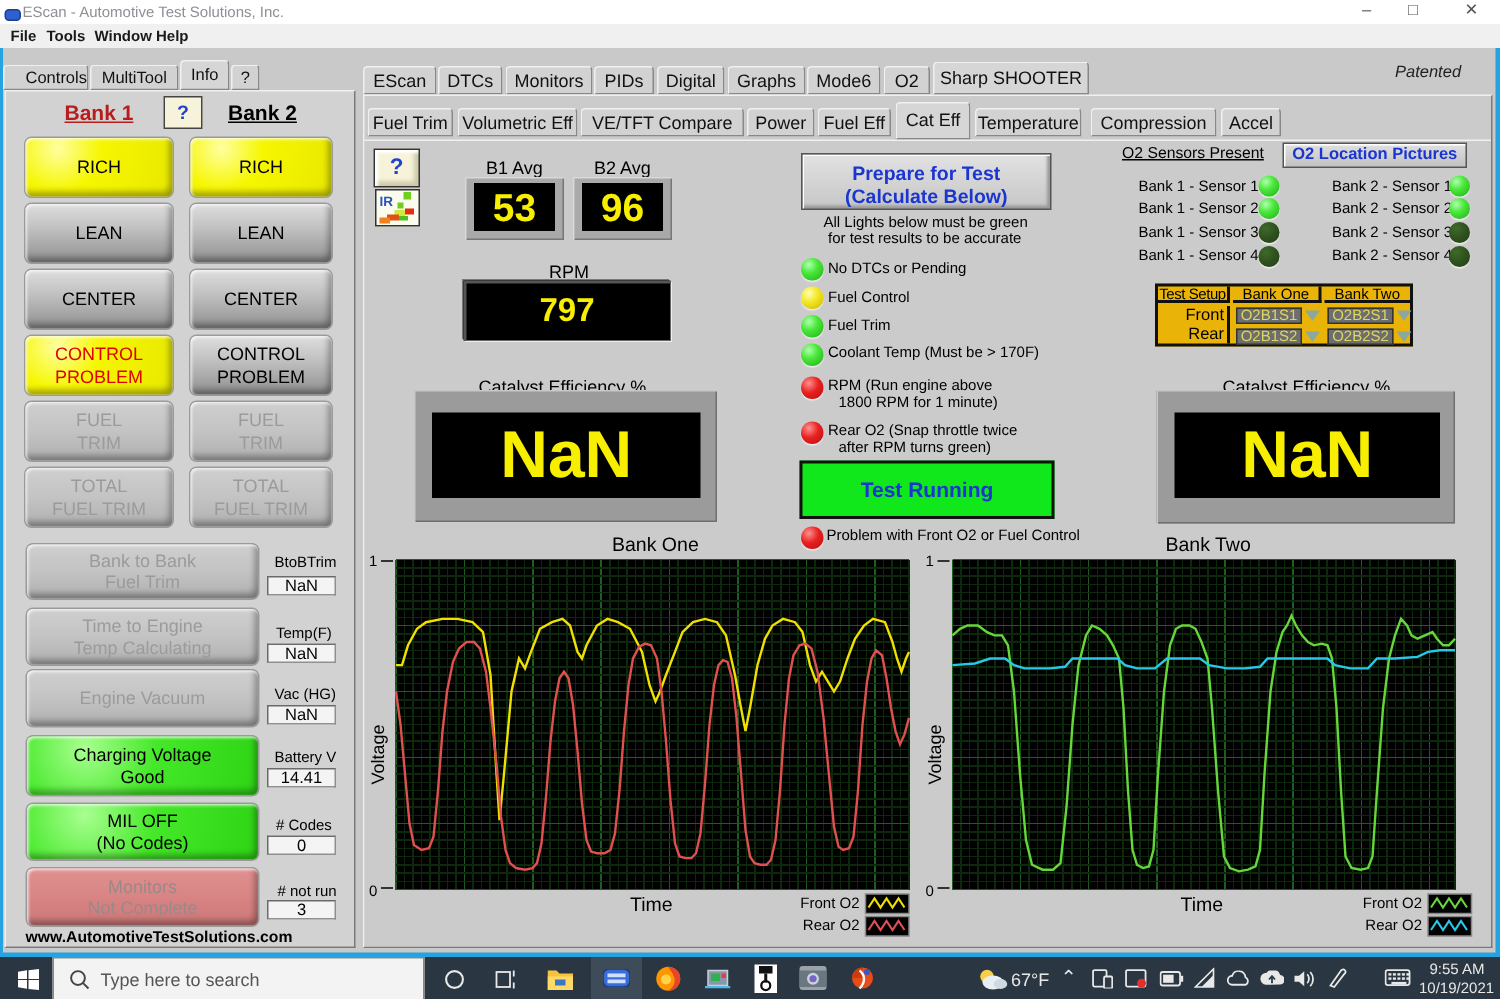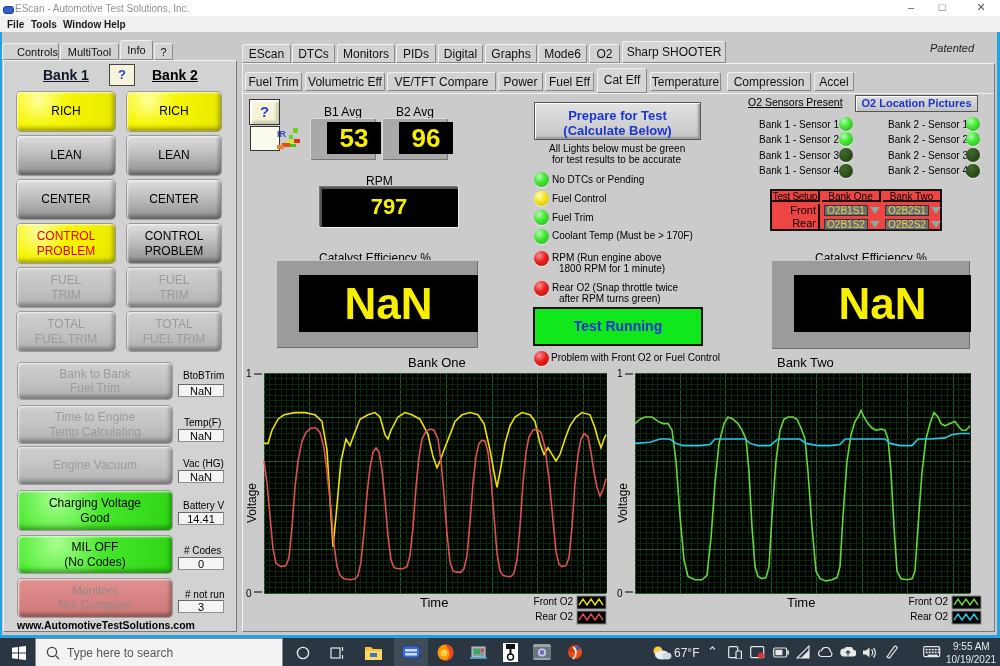--- a/index.html
+++ b/index.html
@@ -32,21 +32,21 @@
   box-shadow: inset 1px 1px 2px rgba(255,255,255,.8), inset -2px -3px 4px rgba(0,0,0,.35), 0 0 0 1px #9a9a9a;
   font-size:12px; display:flex; align-items:center; justify-content:center; line-height:1.2;}
 .yellow { background: radial-gradient(circle at 22% 18%, #ffffa0 0%, #f6f600 35%, #e8e800 100%); }
 .grayb  { background: linear-gradient(180deg,#dedede 0%,#bebebe 45%,#8f8f8f 100%); }
 .disb   { background: linear-gradient(180deg,#cfcfcf 0%,#c3c3c3 50%,#b0b0b0 100%); color:#9b9b9b; }
 .greenb { background: radial-gradient(circle at 25% 20%, #a8ff90 0%, #44e828 40%, #2ed515 100%); }
 .redb   { background: linear-gradient(180deg,#e09090 0%,#d88484 50%,#cc7878 100%); color:#9b8888; }
 
 
 .lcd { position:absolute; background:#000; color:#f8ee00; font-weight:bold;
-  display:flex; align-items:center; justify-content:center;margin-left:11px; }
+  display:flex; align-items:center; justify-content:center; }
 
 
 .led { position:absolute; border-radius:50%; }
 .ledG { background: radial-gradient(circle at 35% 30%, #b0ffb0 0%, #4ae83a 40%, #1fae18 100%); box-shadow:0 1px 1px rgba(255,255,255,.7);}
 .ledY { background: radial-gradient(circle at 35% 30%, #ffffb0 0%, #f2e520 45%, #cdb400 100%); box-shadow:0 1px 1px rgba(255,255,255,.7);}
 .ledR { background: radial-gradient(circle at 35% 30%, #ff9090 0%, #e82020 45%, #b80f0f 100%); box-shadow:0 1px 1px rgba(255,255,255,.7);}
 .ledDG { background: radial-gradient(circle at 35% 30%, #3f6a2a 0%, #2d4f1c 55%, #24401a 100%); box-shadow:0 1px 1px rgba(255,255,255,.7);}
 
 .t11 { font-size:10px; color:#000; position:absolute; white-space:nowrap; }
 .t12 { font-size:12px; color:#000; position:absolute; white-space:nowrap; }
@@ -103,21 +103,21 @@
 <div class="abs tab" style="left:498px; top:72px; width:45px; height:19px; line-height:18px; z-index:2;">Power</div>
 <div class="abs tab" style="left:545px; top:72px; width:49px; height:19px; line-height:18px; z-index:2;">Fuel Eff</div>
 <div class="abs tab tabsel" style="left:597px; top:68px; width:50px; height:25px; line-height:23px; z-index:3;">Cat Eff</div>
 <div class="abs tab" style="left:650px; top:72px; width:71px; height:19px; line-height:18px; z-index:2;">Temperature</div>
 <div class="abs tab" style="left:727px; top:72px; width:84px; height:19px; line-height:18px; z-index:2;">Compression</div>
 <div class="abs tab" style="left:814px; top:72px; width:40px; height:19px; line-height:18px; z-index:2;">Accel</div>
 <div class="abs" style="left:243px; top:93px; width:751px; height:538px; background:#cbcbcb; border-top:1px solid #f0f0f0; z-index:2;" id="catpage"></div>
 
 <div class="abs" style="left:0; top:0; width:1000px; height:666px; z-index:4;" id="top">
 
-  <div class="abs" style="left:43px; top:67px; font-size:14px; font-weight:bold; text-decoration:underline; color:#0f172a;">Bank 1</div>
+  <div class="abs" style="left:43px; top:67px; font-size:14px; font-weight:bold; text-decoration:underline; color:#b91c1c;">Bank 1</div>
   <div class="abs" style="left:152px; top:67px; font-size:14px; font-weight:bold; text-decoration:underline; color:#000;">Bank 2</div>
   <div class="abs raised" style="left:109px; top:64px; width:26px; height:22px; background:#f6f3da; border:1px solid #444; text-align:center; color:#2244cc; font-weight:bold; font-size:13px; line-height:20px;">?</div>
 
   <div class="lvbtn yellow" style="left:17px; top:92px; width:98px; height:39px;">RICH</div>
   <div class="lvbtn yellow" style="left:127px; top:92px; width:94px; height:39px;">RICH</div>
   <div class="lvbtn grayb" style="left:17px; top:136px; width:98px; height:39px;">LEAN</div>
   <div class="lvbtn grayb" style="left:127px; top:136px; width:94px; height:39px;">LEAN</div>
   <div class="lvbtn grayb" style="left:17px; top:180px; width:98px; height:39px;">CENTER</div>
   <div class="lvbtn grayb" style="left:127px; top:180px; width:94px; height:39px;">CENTER</div>
   <div class="lvbtn yellow" style="left:17px; top:224px; width:98px; height:39px; color:#e00000;">CONTROL<br>PROBLEM</div>
@@ -147,21 +147,21 @@
   <div class="t11" style="left:184px; top:545px;"># Codes</div>
   <div class="vfield" style="left:178px; top:557px;">0</div>
 
   <div class="lvbtn redb" style="left:18px; top:579px; width:154px; height:38px;">Monitors<br>Not Complete</div>
   <div class="t11" style="left:185px; top:589px;"># not run</div>
   <div class="vfield" style="left:178px; top:600px;">3</div>
 
   <div class="abs" style="left:17px; top:619px; font-size:10.5px; color:#000; white-space:nowrap;font-weight:bold;">www.AutomotiveTestSolutions.com</div>
 
   <div class="abs" style="left:249px; top:99px; width:31px; height:26px; background:#f6f3da; border:1px solid #333; box-shadow:inset 2px 2px 2px #fff, inset -3px -3px 3px #cdc9a8; text-align:center; color:#2244cc; font-weight:bold; font-size:15px; line-height:24px;">?</div>
-  <div class="abs" style="left:250px; top:126px; width:30px; height:25px; background:#fbfbee; border:1px solid #333;padding-left:24px;">
+  <div class="abs" style="left:250px; top:126px; width:30px; height:25px; background:#fbfbee; border:1px solid #333;">
     <svg width="28" height="23">
       <text x="2" y="10" font-size="9" font-weight="bold" fill="#2a52be">IR</text>
       <rect x="18" y="1" width="5" height="5" fill="#70d020"></rect>
       <rect x="14" y="8" width="4" height="4" fill="#70d020"></rect>
       <rect x="19" y="12" width="6" height="4" fill="#e03010"></rect>
       <rect x="12" y="13" width="7" height="4" fill="#d0e840"></rect>
       <rect x="7" y="16" width="8" height="4" fill="#e05010"></rect>
       <rect x="2" y="18" width="7" height="4" fill="#f08020"></rect>
       <rect x="15" y="17" width="6" height="3" fill="#50c020"></rect>
       <rect x="22" y="16" width:4px="" height="4" fill="#70d020"></rect>
@@ -223,21 +223,21 @@
 
   <div class="abs" style="left:888px; top:119px; font-size:10px; color:#000; white-space:nowrap;">Bank 2 - Sensor 1</div>
     <div class="led ledG" style="left:966px; top:117px; width:14px; height:14px;"></div>
   <div class="abs" style="left:888px; top:134px; font-size:10px; color:#000; white-space:nowrap;">Bank 2 - Sensor 2</div>
     <div class="led ledG" style="left:966px; top:132px; width:14px; height:14px;"></div>
   <div class="abs" style="left:888px; top:150px; font-size:10px; color:#000; white-space:nowrap;">Bank 2 - Sensor 3</div>
     <div class="led ledDG" style="left:966px; top:148px; width:14px; height:14px;"></div>
   <div class="abs" style="left:888px; top:165px; font-size:10px; color:#000; white-space:nowrap;">Bank 2 - Sensor 4</div>
     <div class="led ledDG" style="left:966px; top:164px; width:14px; height:14px;"></div>
 
-  <div class="abs" style="left:770px; top:189px; width:172px; height:42px; border:2px solid #111; background:#ef4444; font-size:10px; color:#000;">
+  <div class="abs" style="left:770px; top:189px; width:172px; height:42px; border:2px solid #111; background:#eab308; font-size:10px; color:#000;">
     <div class="abs" style="left:0; top:0; width:48px; height:11px; border-right:2px solid #111; border-bottom:2px solid #111; text-align:center; line-height:11px; letter-spacing:-0.3px;">Test Setup</div>
     <div class="abs" style="left:50px; top:0; width:59px; height:11px; border-right:2px solid #111; border-bottom:2px solid #111; text-align:center; line-height:11px;">Bank One</div>
     <div class="abs" style="left:111px; top:0; width:57px; height:11px; border-bottom:2px solid #111; text-align:center; line-height:11px;">Bank Two</div>
     <div class="abs" style="left:0; top:13px; width:48px; height:12px; border-right:2px solid #111; text-align:right; line-height:12px; padding-right:2px; font-size:11px;">Front</div>
     <div class="abs" style="left:0; top:25px; width:48px; height:13px; border-right:2px solid #111; text-align:right; line-height:14px; padding-right:2px; font-size:11px;">Rear</div>
     <div class="abs" style="left:52px; top:14px; width:44px; height:11px; background:#6e6e6e; border:1px solid #333; color:#ddd660; text-align:center; line-height:10px;">O2B1S1</div>
     <div class="abs" style="left:98px; top:16px; width:0; height:0; border-left:5px solid transparent; border-right:5px solid transparent; border-top:7px solid #8aa89e;"></div>
     <div class="abs" style="left:113px; top:14px; width:44px; height:11px; background:#6e6e6e; border:1px solid #333; color:#ddd660; text-align:center; line-height:10px;">O2B2S1</div>
     <div class="abs" style="left:159px; top:16px; width:0; height:0; border-left:5px solid transparent; border-right:5px solid transparent; border-top:7px solid #8aa89e;"></div>
     <div class="abs" style="left:52px; top:28px; width:44px; height:11px; background:#6e6e6e; border:1px solid #333; color:#ddd660; text-align:center; line-height:10px;">O2B1S2</div>

